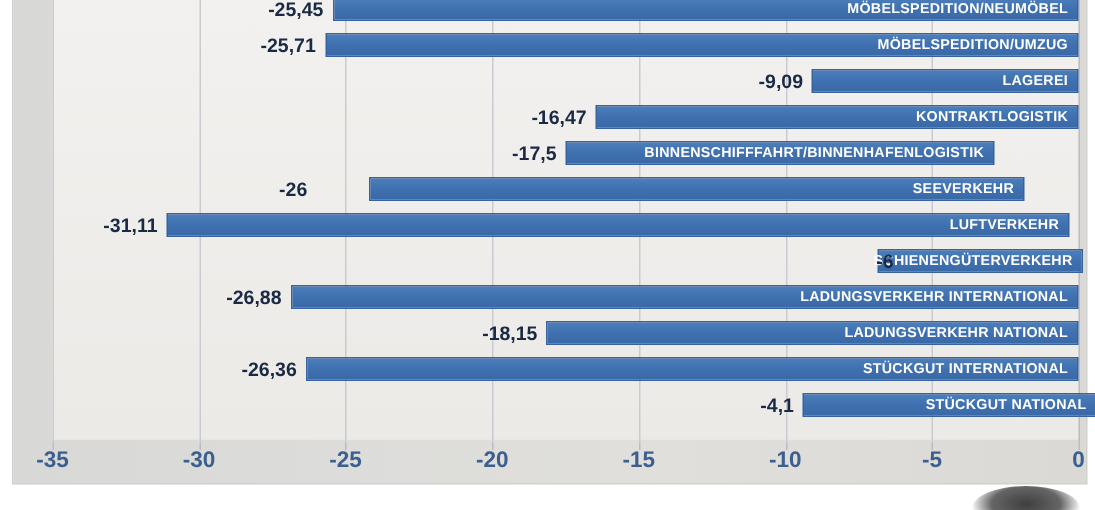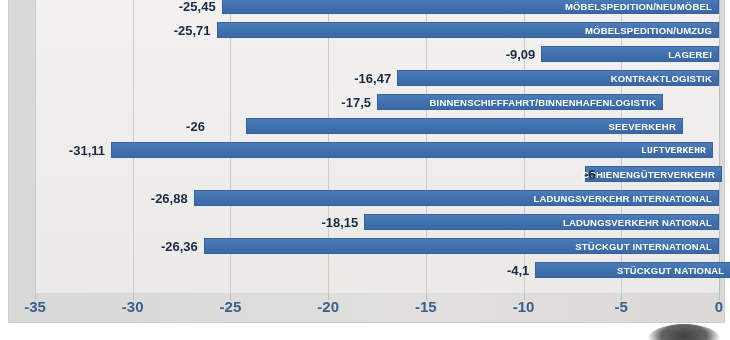--- a/index.html
+++ b/index.html
@@ -112,21 +112,21 @@
           </div>
           <span class="value-label" style="left: 362px; transform: translate(-100%, -50%); top: 12px;">-17,5</span>
         </div>
         <div class="bar-row" style="top: 115px;">
           <div class="bar" style="left: 213px; width: 437px; margin-left: 24px;">
             <span class="bar-label">SEEVERKEHR</span>
           </div>
           <span class="value-label" style="left: 195.886px; transform: translate(-100%, -50%); top: 12px;">-26</span>
         </div>
         <div class="bar-row" style="top: 139px;">
-          <div class="bar" style="left: 102.022px; width: 602px; font-family: Liberation Mono, monospace;">
+          <div class="bar" style="left: 102.022px; width: 602px;">
             <span class="bar-label">LUFTVERKEHR</span>
           </div>
           <span class="value-label" style="left: 96.0217px; transform: translate(-100%, -50%); top: 12px;">-31,11</span>
         </div>
         <div class="bar-row" style="top: 163px;">
           <div class="bar" style="left: 576px; width: 137px;">
             <span class="bar-label">SCHIENENGÜTERVERKEHR</span>
           </div>
           <span class="value-label" style="left: 586.743px; transform: translate(-100%, -50%); top: 12px;">-6</span>
         </div>

